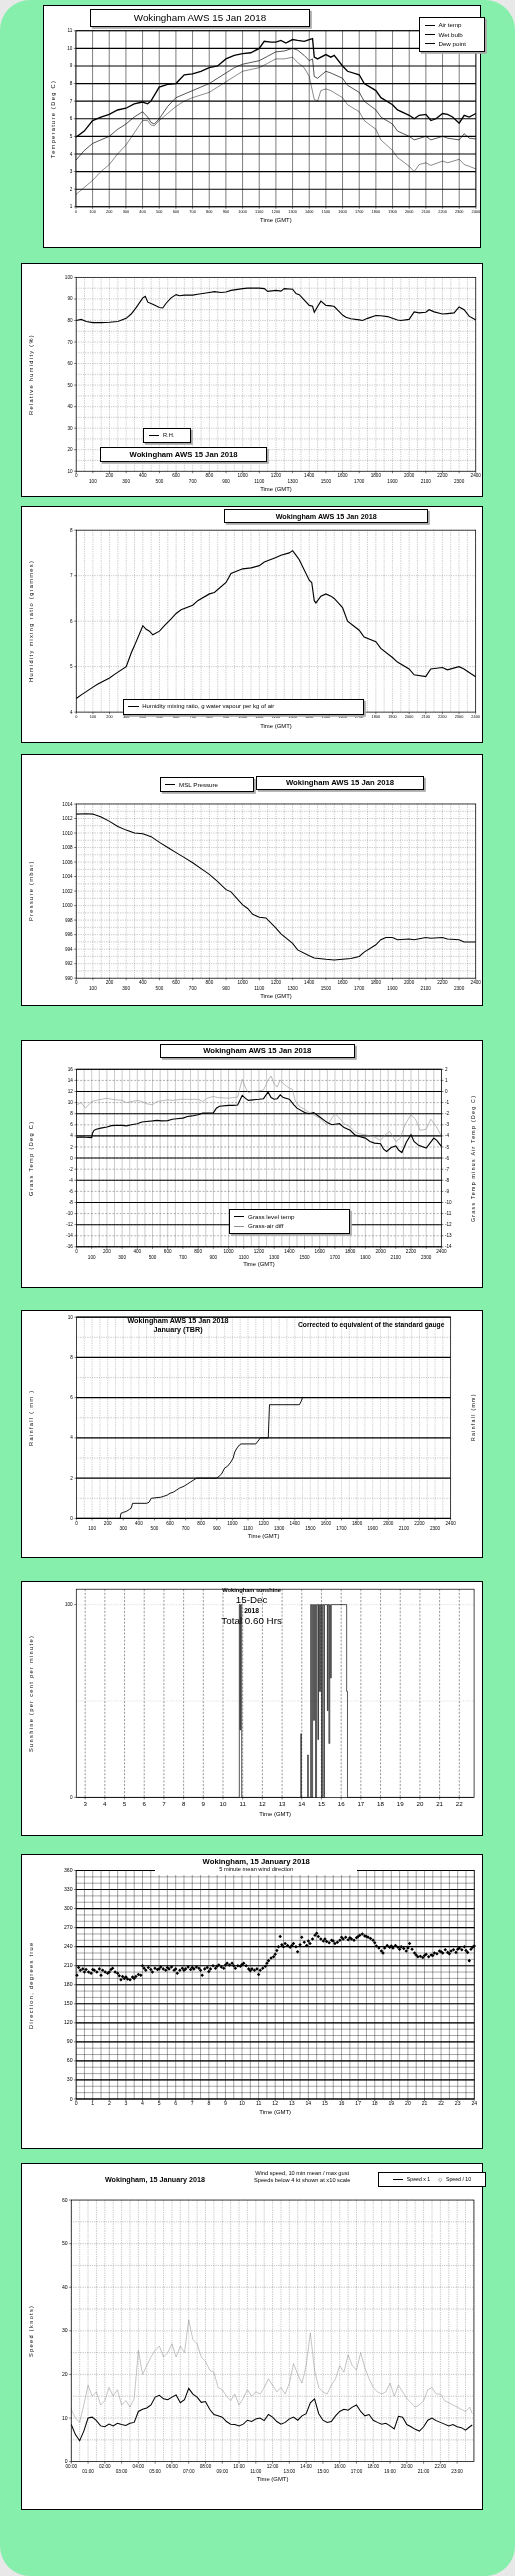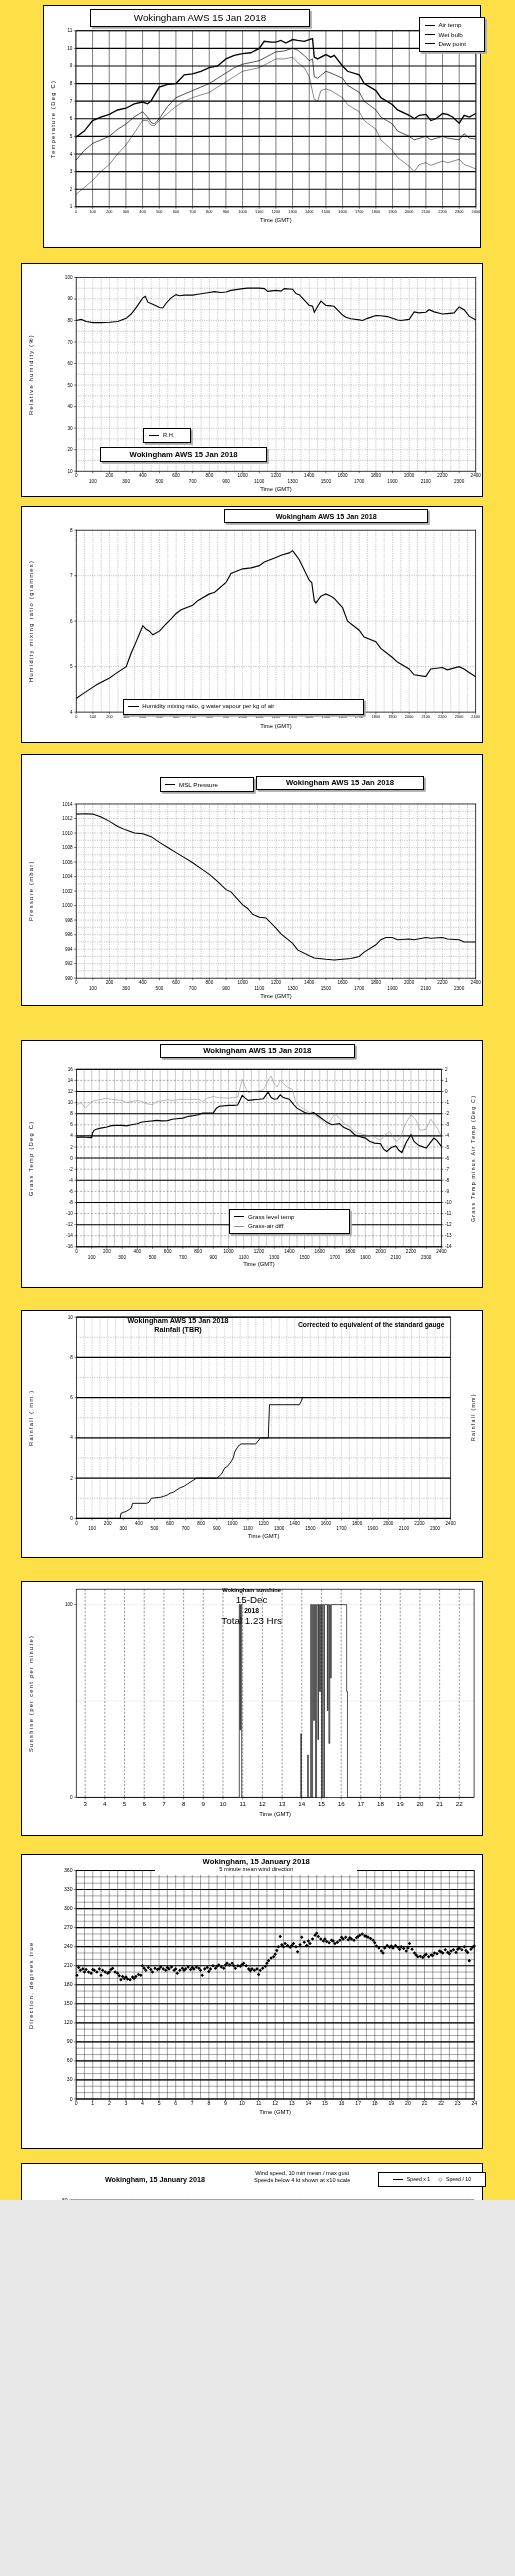--- a/index.html
+++ b/index.html
@@ -1,16 +1,16 @@
 <!DOCTYPE html>
 <html style="font-size:8.2px"><head>
 <meta charset="utf-8">
 <style>
   html,body{margin:0;padding:0;background:#e8e8e8;}
-  .page{position:relative;width:515px;height:2200px;background:#fde047;font-family:"Liberation Sans",sans-serif;color:#000;overflow:hidden;}
+  .page{position:relative;width:515px;height:2576px;background:#86efac;font-family:"Liberation Sans",sans-serif;color:#000;overflow:hidden;border-radius:30px;}
   .chart{position:absolute;background:#fff;border:0.8px solid #000;}
   .chart svg{position:absolute;left:0;top:0;}
   .chart svg text{fill:#000;font-family:"Liberation Sans",sans-serif;}
   .ylab{position:absolute;display:flex;align-items:center;justify-content:center;
         writing-mode:vertical-rl;transform:rotate(180deg);letter-spacing:1.3px;
         font-size:5.7px;white-space:nowrap;}
   .tbox{position:absolute;line-height:1.25;z-index:3;}
   .whitebg{background:#fff;padding:1.5px 4.6px;}
   .bordered{border:0.7px solid #000;}
   .shadowed{box-shadow:1.8px 1.8px 0 #a9a9a9;}
@@ -957,21 +957,21 @@
         <line x1="101" y1="90.2" x2="105" y2="90.2" stroke="#000" stroke-width="1"></line>
         <text x="98" y="93.2" font-size="9" text-anchor="end">8</text>
         <line x1="101" y1="12" x2="105" y2="12" stroke="#000" stroke-width="1"></line>
         <text x="98" y="15" font-size="9" text-anchor="end">10</text>
         <text x="468.5" y="441" font-size="11.5" text-anchor="middle">Time (GMT)</text>
       </svg>
       <div class="ylab" style="top: 6.2px; height: 201px; left: 6.2px;">Rainfall ( mm )</div>
       <div class="ylab" style="top: 6.2px; height: 201px; right: 5.2px; font-size: 5.2px;">Rainfall (mm)</div>
       <div class="tbox" style="left: 15%; top: 5.2px; width: 38%; text-align: center;">
         <div style="font-size: 7.2px; font-weight: bold;">Wokingham AWS 15 Jan 2018</div>
-        <div style="font-size: 7.2px; font-weight: bold;">Rainfall (TBR)</div>
+        <div style="font-size: 7.2px; font-weight: bold;">January (TBR)</div>
       </div>
       <div class="tbox" style="left: 54%; top: 10.3px; width: 44%; text-align: center;">
         <div style="font-size: 6.7px; font-weight: bold;">Corrected to equivalent of the standard gauge</div>
       </div>
     </div>
   <div class="chart c6" style="left:20.6px; top:1581px; width:460px; height:253px;">
       <svg width="460" height="253" viewBox="0 0 892 491">
         <line x1="122.19801980198021" y1="14" x2="122.19801980198021" y2="418" stroke="#333333" stroke-width="1" stroke-dasharray="4 3"></line>
         <line x1="160.41584158415841" y1="14" x2="160.41584158415841" y2="418" stroke="#333333" stroke-width="1" stroke-dasharray="4 3"></line>
         <line x1="198.63366336633663" y1="14" x2="198.63366336633663" y2="418" stroke="#333333" stroke-width="1" stroke-dasharray="4 3"></line>
@@ -1040,21 +1040,21 @@
         <text x="98" y="421" font-size="9" text-anchor="end">0</text>
         <line x1="101" y1="43.925925925925924" x2="105" y2="43.925925925925924" stroke="#000" stroke-width="1"></line>
         <text x="98" y="46.925925925925924" font-size="9" text-anchor="end">100</text>
         <text x="491" y="454" font-size="11.5" text-anchor="middle">Time (GMT)</text>
       </svg>
       <div class="ylab" style="top: 7.2px; height: 208px; left: 6.2px;">Sunshine (per cent per minute)</div>
       <div class="tbox" style="left: 25%; top: 5.2px; width: 50%; text-align: center;">
         <div style="font-size: 5.7px; font-weight: bold;">Wokingham sunshine</div>
         <div style="font-size: 9.8px;">15-Dec</div>
         <div style="font-size: 6.7px; font-weight: bold;">2018</div>
-        <div style="font-size: 9.8px;">Total 1.23 Hrs</div>
+        <div style="font-size: 9.8px;">Total 0.60 Hrs</div>
       </div>
     </div>
   <div class="chart c7" style="left:20.6px; top:1854px; width:460px; height:293px;">
       <svg width="460" height="293" viewBox="0 0 892 568">
         <line x1="105" y1="30" x2="105" y2="473" stroke="#000000" stroke-width="0.7"></line>
         <line x1="121.08333333333333" y1="30" x2="121.08333333333333" y2="473" stroke="#000000" stroke-width="0.7"></line>
         <line x1="137.16666666666666" y1="30" x2="137.16666666666666" y2="473" stroke="#000000" stroke-width="0.7"></line>
         <line x1="153.25" y1="30" x2="153.25" y2="473" stroke="#000000" stroke-width="0.7"></line>
         <line x1="169.33333333333331" y1="30" x2="169.33333333333331" y2="473" stroke="#000000" stroke-width="0.7"></line>
         <line x1="185.41666666666669" y1="30" x2="185.41666666666669" y2="473" stroke="#000000" stroke-width="0.7"></line>

